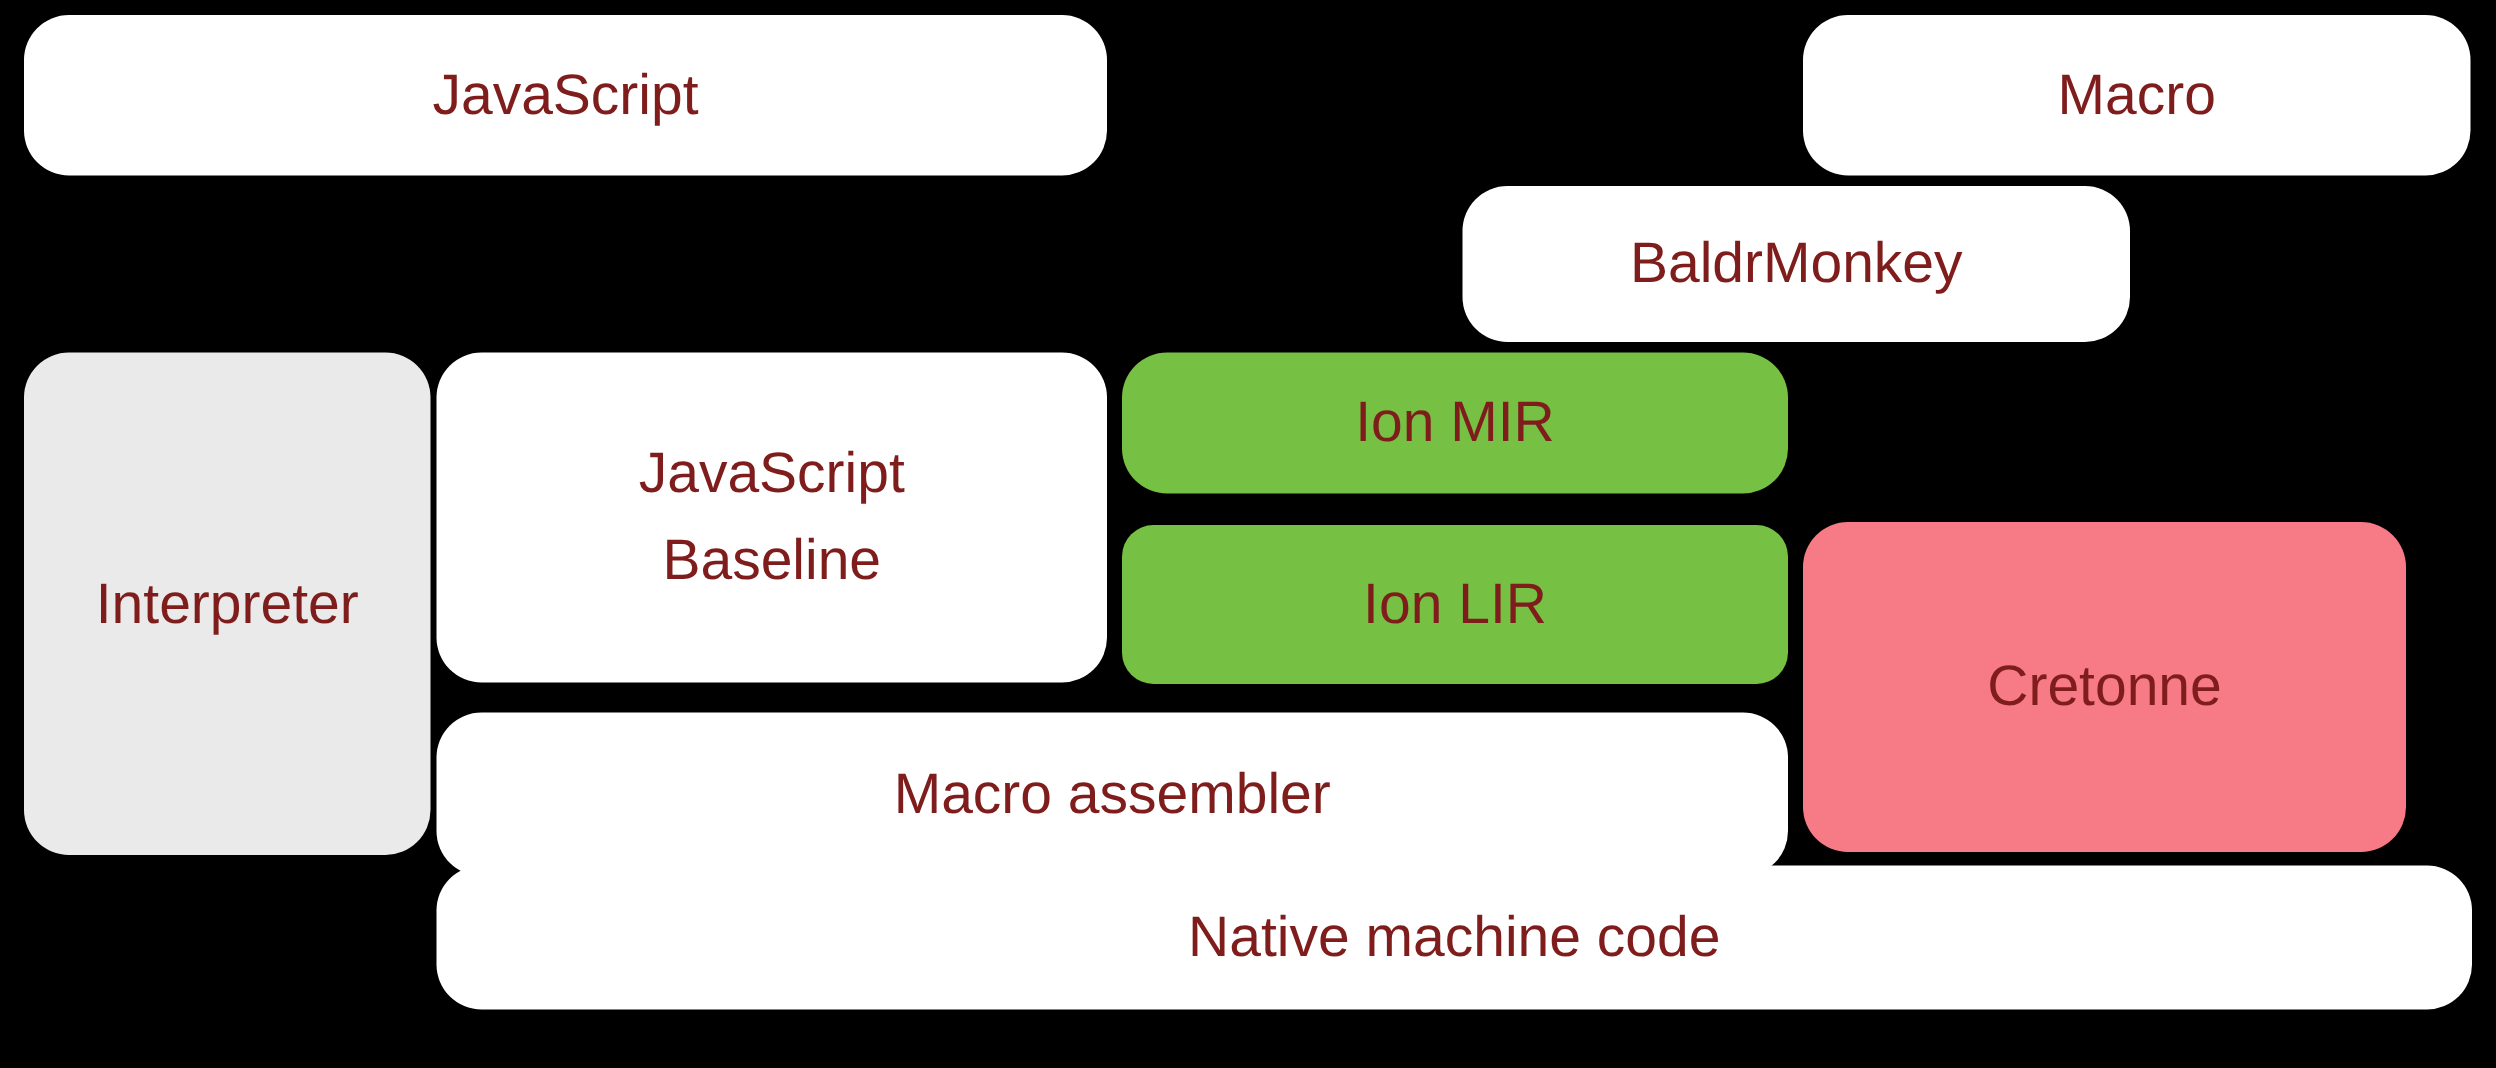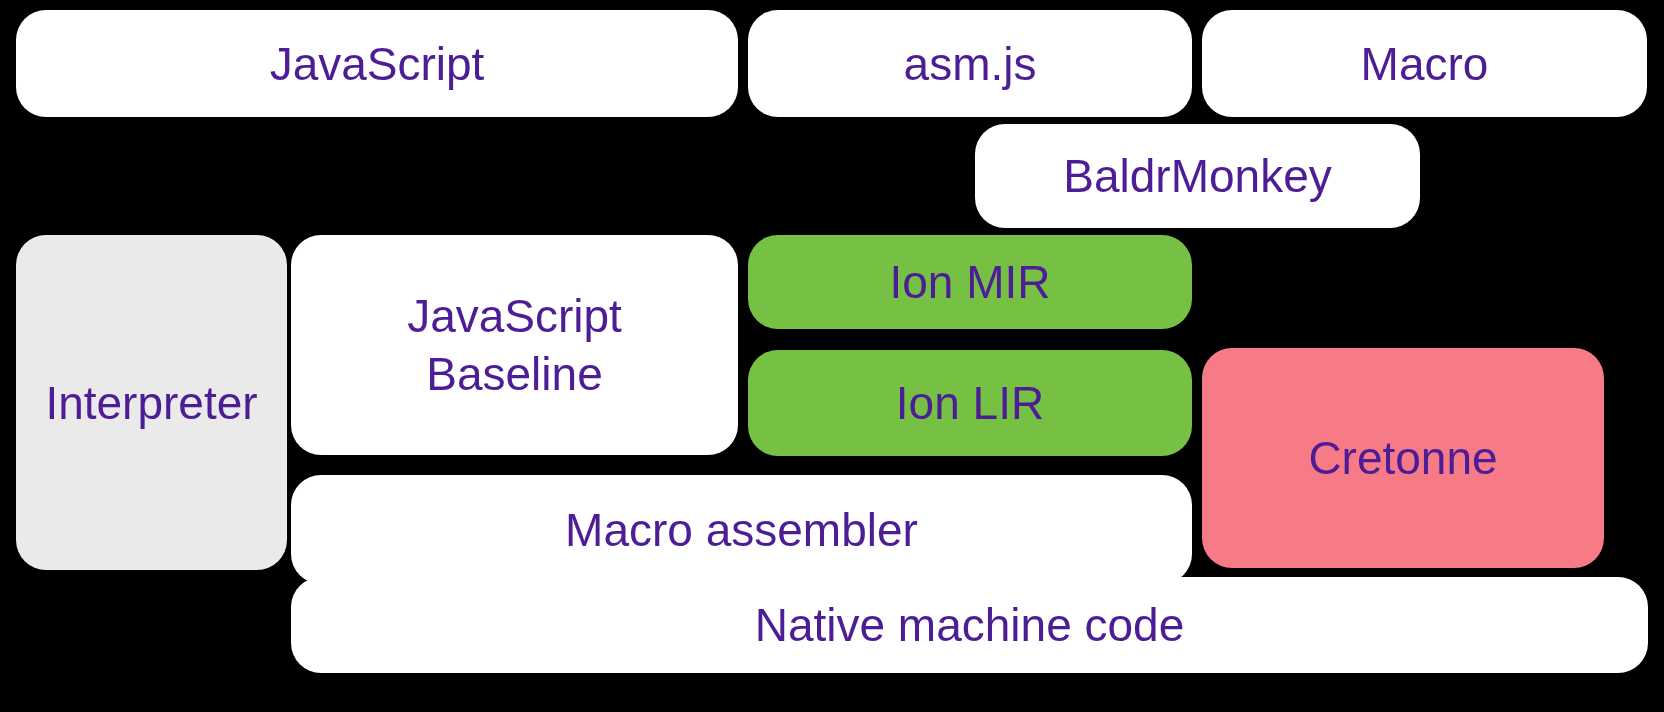--- a/index.html
+++ b/index.html
@@ -21,22 +21,22 @@
     height: 712px;
   }
   .box {
     position: absolute;
     background: #ffffff;
     border-radius: 30px;
     display: flex;
     flex-direction: column;
     align-items: center;
     justify-content: center;
-    color: #4c1d95;
-    font-size: 46px;
+    color: #7f1d1d;
+    font-size: 38px;
     line-height: 58px;
     text-align: center;
     white-space: nowrap;
   }
   
   .b-javascript   { left: 16px;   top: 10px;  width: 722px;  height: 107px; }
   .b-asmjs        { left: 748px;  top: 10px;  width: 444px;  height: 107px; }
   .b-wasm         { left: 1202px; top: 10px;  width: 445px;  height: 107px; }
   
   .b-bytecode     { left: 16px;   top: 124px; width: 949px;  height: 104px; }
@@ -52,23 +52,20 @@
 </style>
 </head>
 <body>
 
 <div class="canvas" style="background-color: rgb(0, 0, 0);">
 
   <div class="box b-javascript" style="background-color: rgb(255, 255, 255);">
     <span>JavaScript</span>
   </div>
 
-  <div class="box b-asmjs" style="background-color: rgb(255, 255, 255);">
-    <span>asm.js</span>
-  </div>
 
   <div class="box b-wasm" style="background-color: rgb(255, 255, 255);">
     <span>Macro</span>
   </div>
 
 
   <div class="box b-baldrmonkey" style="background-color: rgb(255, 255, 255);">
     <span>BaldrMonkey</span>
   </div>
 
@@ -78,21 +75,21 @@
 
   <div class="box b-baseline" style="background-color: rgb(255, 255, 255);">
     <span>JavaScript</span>
     <span>Baseline</span>
   </div>
 
   <div class="box b-ionmir" style="background-color: rgb(118, 192, 68);">
     <span>Ion MIR</span>
   </div>
 
-  <div class="box b-ionlir" style="background-color: rgb(118, 192, 68);">
+  <div class="box b-ionlir" style="background-color: rgb(118, 192, 68); border-radius: 21px;">
     <span>Ion LIR</span>
   </div>
 
   <div class="box b-cretonne" style="background-color: rgb(246, 123, 135);">
     <span>Cretonne</span>
   </div>
 
   <div class="box b-macro" style="background-color: rgb(255, 255, 255);">
     <span>Macro assembler</span>
   </div>

